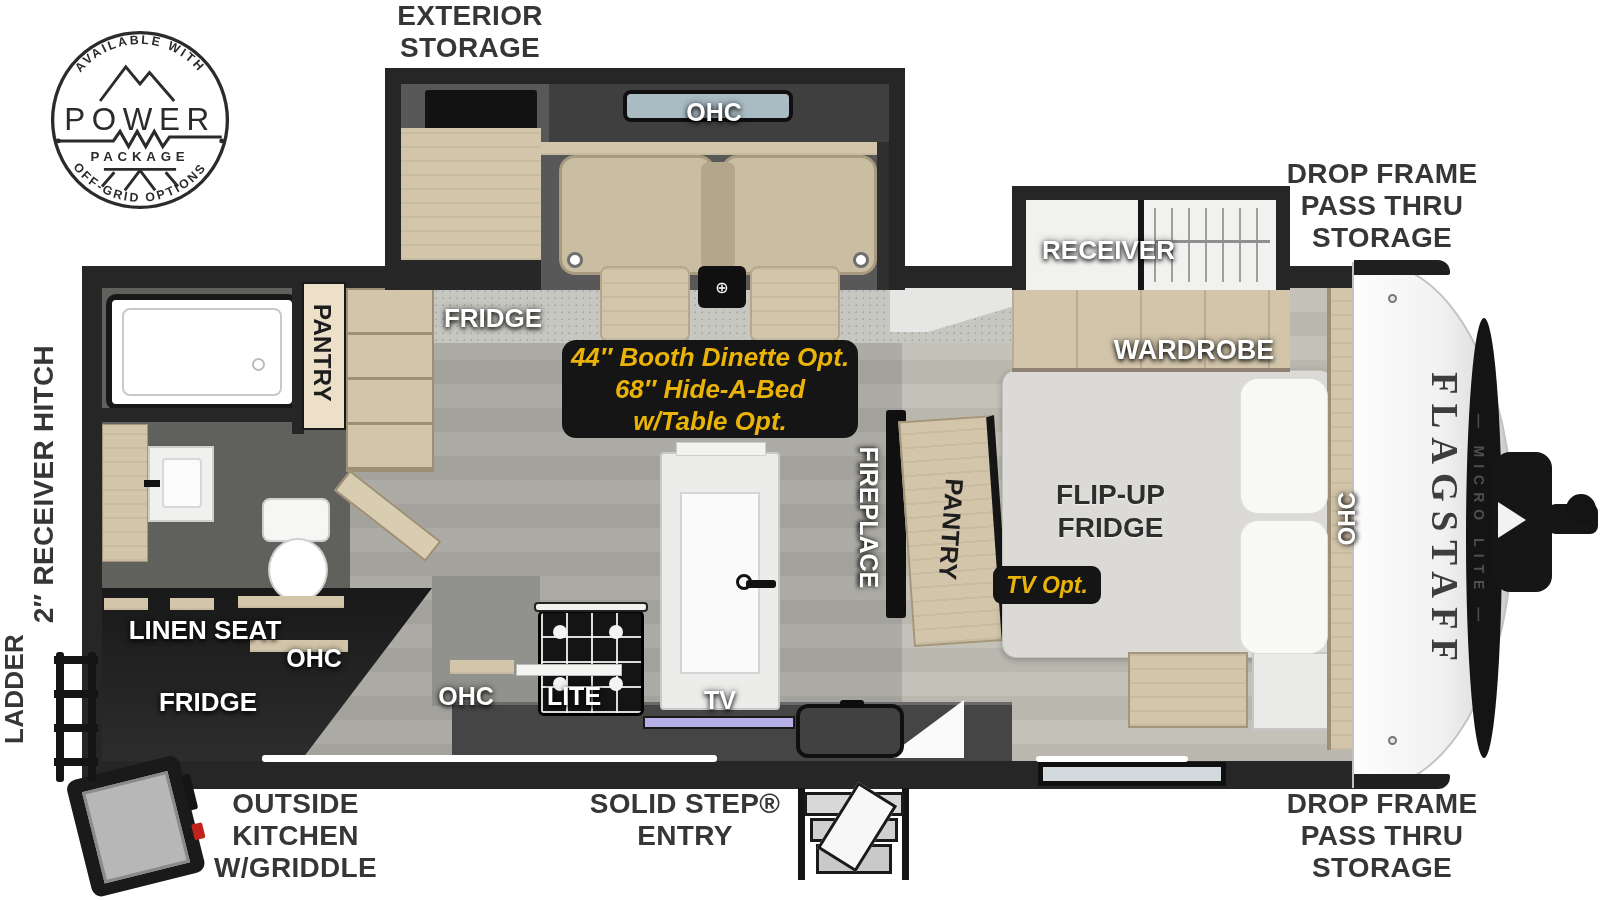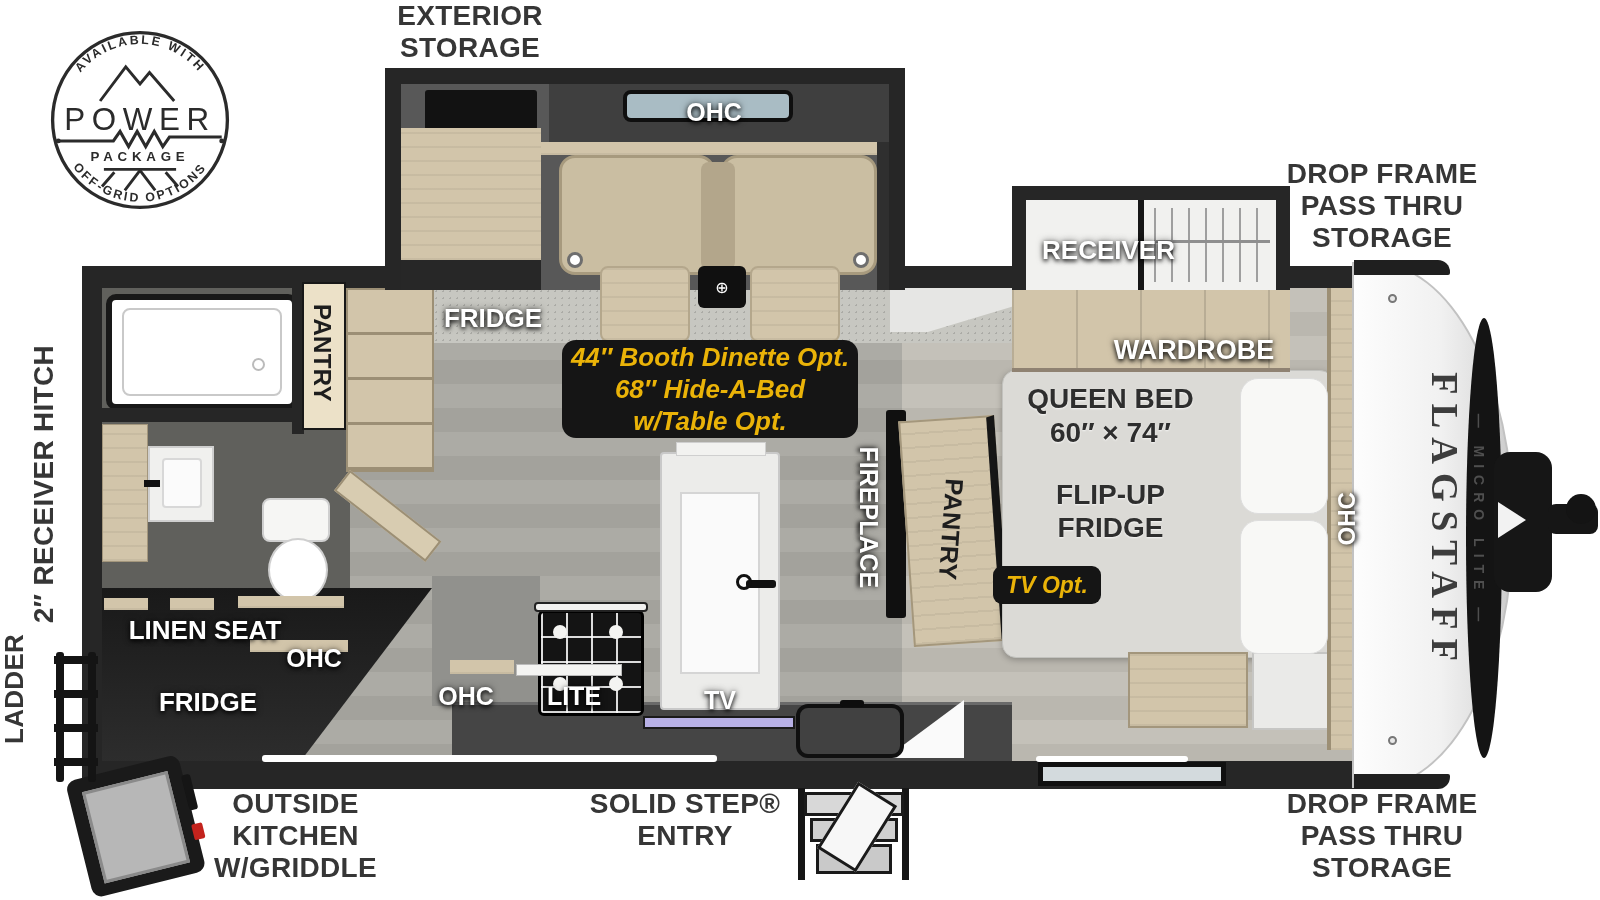--- a/index.html
+++ b/index.html
@@ -213,22 +213,20 @@
   <div class="lbl" style="left:168px;top:788px;width:255px;z-index:7;">OUTSIDE KITCHEN
 W/GRIDDLE</div>
   <div class="lbl" style="left:1268px;top:788px;width:228px;z-index:7;">DROP FRAME
 PASS THRU
 STORAGE</div>
 
   <div class="wlbl" style="left:674px;top:98px;width:80px;font-size:25px;z-index:7;">OHC</div>
   <div class="wlbl" style="left:428px;top:304px;width:130px;z-index:7;">FRIDGE</div>
   <div class="wlbl" style="left:1026px;top:236px;width:165px;z-index:7;">RECEIVER</div>
   <div class="wlbl" style="left:1080px;top:316px;width:228px;font-size:27px;z-index:7;margin-top:19px;">WARDROBE</div>
-  <div class="dlbl" style="left:993px;top:382px;width:235px;z-index:7;">QUEEN BED</div>
-  <div class="dlbl" style="left:993px;top:416px;width:235px;z-index:7;">60″ × 74″</div>
   <div class="dlbl" style="left:993px;top:478px;width:235px;z-index:7;">FLIP-UP
 FRIDGE</div>
   <div class="wlbl" style="left:787px;top:503px;width:164px;font-size:25px;transform:rotate(90deg);z-index:7;">FIREPLACE</div>
   <div class="lbl" style="left:891px;top:515px;width:120px;font-size:25px;color:#1d1d1d;transform:rotate(94deg);z-index:7;">PANTRY</div>
   <div class="lbl" style="left:262px;top:339px;width:120px;font-size:24px;color:#1d1d1d;transform:rotate(90deg);z-index:7;">PANTRY</div>
   <div class="wlbl" style="left:1307px;top:505px;width:80px;font-size:24px;transform:rotate(-90deg);z-index:7;">OHC</div>
   <div class="wlbl" style="left:100px;top:616px;width:210px;font-size:26px;z-index:7;">LINEN SEAT</div>
   <div class="wlbl" style="left:278px;top:644px;width:72px;font-size:25px;z-index:7;">OHC</div>
   <div class="wlbl" style="left:146px;top:688px;width:124px;font-size:26px;z-index:7;">FRIDGE</div>
   <div class="wlbl" style="left:424px;top:682px;width:84px;font-size:25px;z-index:7;">OHC</div>

